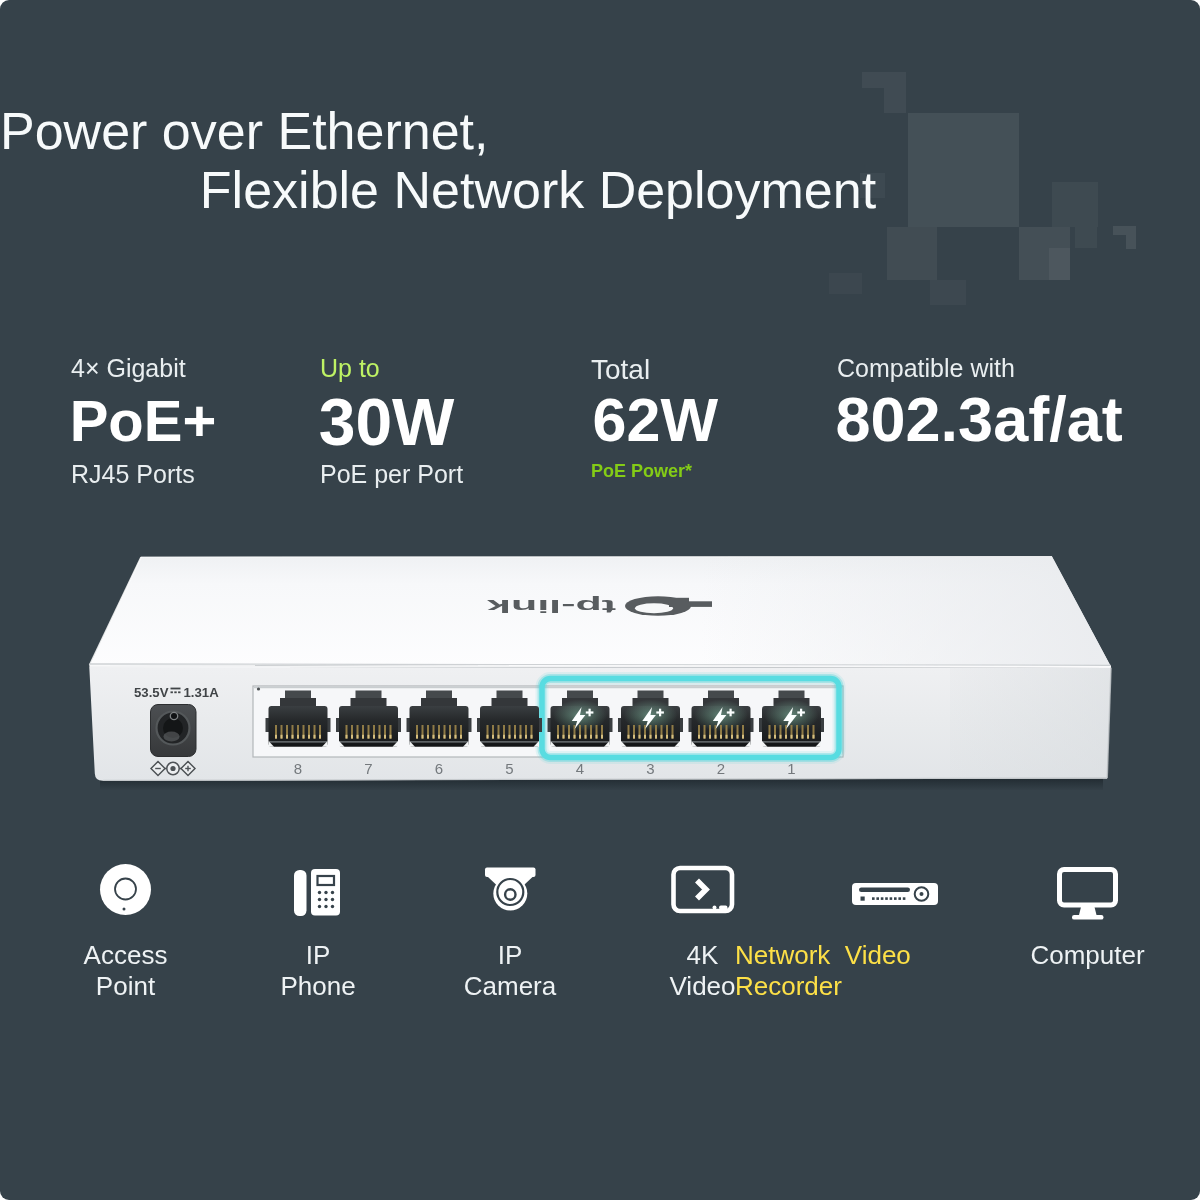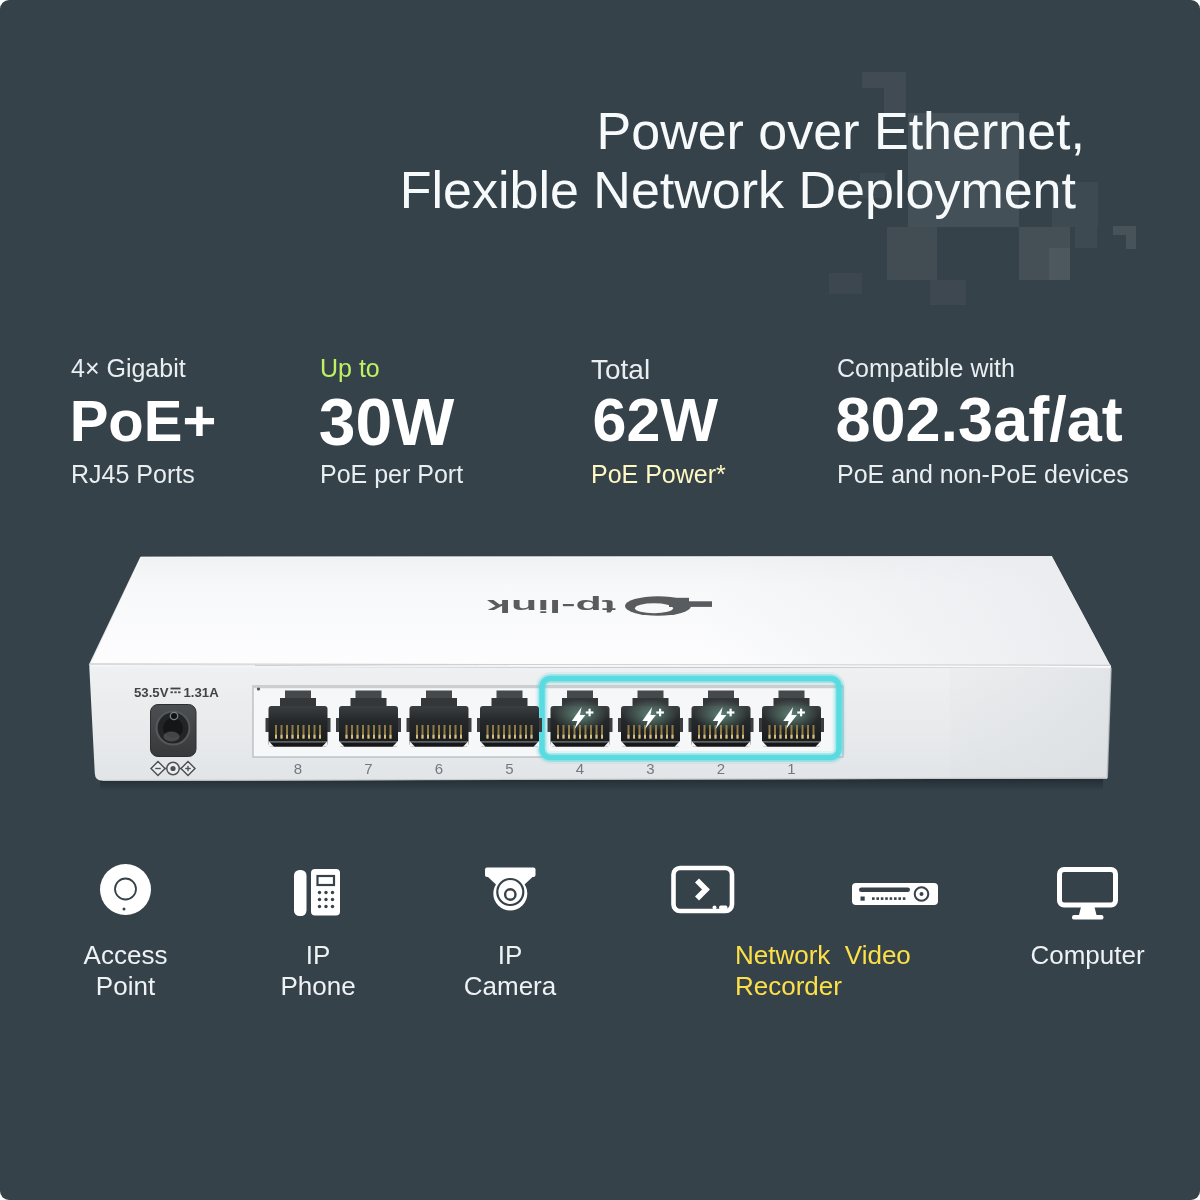--- a/index.html
+++ b/index.html
@@ -400,32 +400,32 @@
         <rect x="902.8" y="897.3" width="2.6" height="2.6"></rect>
 </g>
 <circle cx="921.5" cy="894" r="6.8" fill="none" stroke="#36424a" stroke-width="2"></circle>
 <circle cx="921.5" cy="894" r="2" fill="#36424a"></circle>
 
 <rect x="1059.5" y="869.5" width="56" height="35.5" rx="4.5" fill="none" stroke="#fff" stroke-width="5"></rect>
 <polygon points="1081,907 1094.5,907 1096.5,915 1079,915" fill="#fff"></polygon>
 <rect x="1072" y="915" width="31.5" height="4.6" rx="2.2" fill="#fff"></rect>
 </svg>
 
-<div style="position:absolute;left:0;top:105px;width:1085px;text-align:right;font-size:52px;font-weight:400;color:#f7fafb;line-height:1;letter-spacing:0;">Power over Ethernet,</div>
-<div style="position:absolute;left:0;top:164px;width:1076px;text-align:right;font-size:52px;font-weight:400;color:#f7fafb;line-height:1;letter-spacing:0;">Flexible Network Deployment</div>
+<div style="position:absolute;left:0;top:105px;width:1085px;text-align:left;font-size:52px;font-weight:400;color:#f7fafb;line-height:1;letter-spacing:0;">Power over Ethernet,</div>
+<div style="position:absolute;left:0;top:164px;width:1076px;text-align:center;font-size:52px;font-weight:400;color:#f7fafb;line-height:1;letter-spacing:0;">Flexible Network Deployment</div>
 <div style="position:absolute;left:71px;top:355.8px;font-size:25px;font-weight:400;color:#e9eef0;line-height:1;letter-spacing:0;">4× Gigabit</div>
 <div style="position:absolute;left:69.7px;top:392.0px;font-size:58px;font-weight:700;color:#ffffff;line-height:1;letter-spacing:0;">PoE+</div>
 <div style="position:absolute;left:71px;top:461.8px;font-size:25px;font-weight:400;color:#e9eef0;line-height:1;letter-spacing:0;">RJ45 Ports</div>
 <div style="position:absolute;left:320px;top:355.8px;font-size:25px;font-weight:400;color:#bef264;line-height:1;letter-spacing:0;">Up to</div>
 <div style="position:absolute;left:318.7px;top:388.7px;font-size:66px;font-weight:700;color:#ffffff;line-height:1;letter-spacing:0;">30W</div>
 <div style="position:absolute;left:320px;top:461.8px;font-size:25px;font-weight:400;color:#e9eef0;line-height:1;letter-spacing:0;">PoE per Port</div>
 <div style="position:absolute;left:591px;top:355.8px;font-size:28px;font-weight:400;color:#e9eef0;line-height:1;letter-spacing:0;">Total</div>
 <div style="position:absolute;left:592.6px;top:389.5px;font-size:61px;font-weight:700;color:#ffffff;line-height:1;letter-spacing:0;">62W</div>
-<div style="position:absolute;left:591px;top:461.8px;font-size:25px;font-weight:400;color:#fef9c3;line-height:1;letter-spacing:0;">PoE Power*</div>
+<div style="position:absolute;left:591px;top:461.8px;font-size:18px;font-weight:700;color:#84cc16;line-height:1;letter-spacing:0;">PoE Power*</div>
 <div style="position:absolute;left:837px;top:355.8px;font-size:25px;font-weight:400;color:#e9eef0;line-height:1;letter-spacing:0;">Compatible with</div>
 <div style="position:absolute;left:835.5px;top:387.8px;font-size:63px;font-weight:700;color:#ffffff;line-height:1;letter-spacing:0;">802.3af/at</div>
-<div style="position:absolute;left:837px;top:461.8px;font-size:25px;font-weight:400;color:#e9eef0;line-height:1;letter-spacing:0;">PoE and non-PoE devices</div>
 <div style="position:absolute;left:-34.5px;top:940px;width:320px;text-align:center;font-size:26px;color:#eef2f4;line-height:31px;">Access<br>Point</div>
 <div style="position:absolute;left:158px;top:940px;width:320px;text-align:center;font-size:26px;color:#eef2f4;line-height:31px;">IP<br>Phone</div>
 <div style="position:absolute;left:350px;top:940px;width:320px;text-align:center;font-size:26px;color:#eef2f4;line-height:31px;">IP<br>Camera</div>
+<div style="position:absolute;left:542.5px;top:940px;width:320px;text-align:center;font-size:26px;color:#eef2f4;line-height:31px;">4K<br>Video</div>
 <div style="position:absolute;left:735px;top:940px;width:320px;text-align:left;font-size:26px;color:#fde047;line-height:31px;">Network&nbsp; Video<br>Recorder</div>
 <div style="position:absolute;left:927.5px;top:940px;width:320px;text-align:center;font-size:26px;color:#eef2f4;line-height:31px;">Computer</div>
 </div>
 
 </body></html>

